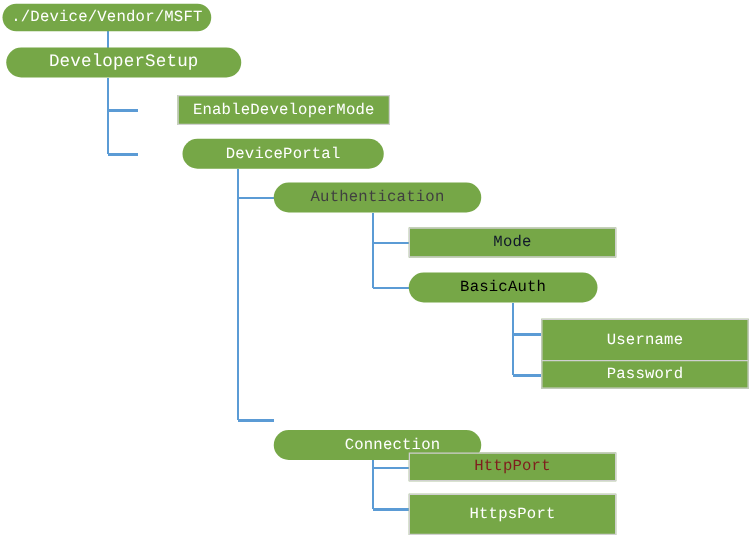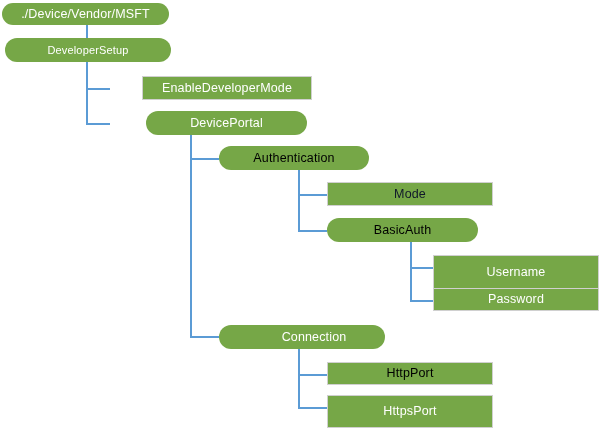--- a/index.html
+++ b/index.html
@@ -31,20 +31,21 @@
     display: flex;
     align-items: center;
     justify-content: center;
     color: #ffffff;
     font-size: 12.5px;
     line-height: 1;
     letter-spacing: 0.15px;
     white-space: nowrap;
     text-align: center;
     overflow: hidden;
+    font-family: Liberation Mono, monospace;
   }
   .node.rounded {
     background: #76a747;
     border-radius: 999px;
     border: none;
   }
   .node.rect {
     background: #76a747;
     border: 1px solid #d0d0d0;
     border-radius: 0;
@@ -73,47 +74,47 @@
       <line x1="410" x2="433" y1="267.5" y2="267.5" stroke="#5b9bd5" stroke-width="2" shape-rendering="crispEdges"></line>
       <line x1="410" x2="433" y1="300.5" y2="300.5" stroke="#5b9bd5" stroke-width="2" shape-rendering="crispEdges"></line>
       <line x1="298.5" x2="298.5" y1="348" y2="407" stroke="#5b9bd5" stroke-width="2" shape-rendering="crispEdges"></line>
       <line x1="298" x2="327" y1="374.5" y2="374.5" stroke="#5b9bd5" stroke-width="2" shape-rendering="crispEdges"></line>
       <line x1="298" x2="327" y1="407.5" y2="407.5" stroke="#5b9bd5" stroke-width="2" shape-rendering="crispEdges"></line>
     </svg>
   <div id="node-layer">
       <div class="node rounded" style="left: 2px; top: 3px; width: 167px; height: 22px; font-size: 12.5px; background: rgb(118, 167, 71); color: rgb(255, 255, 255);">
         <span class="node-label">./Device/Vendor/MSFT</span>
       </div>
-      <div class="node rounded" style="left: 5px; top: 38px; width: 166px; height: 24px; font-size: 11px; background: rgb(118, 167, 71); color: rgb(255, 255, 255);">
+      <div class="node rounded" style="left: 5px; top: 38px; width: 188px; height: 24px; font-size: 14px; background: rgb(118, 167, 71); color: rgb(255, 255, 255);">
         <span class="node-label">DeveloperSetup</span>
       </div>
       <div class="node rect" style="left: 110px; top: 76px; width: 170px; height: 24px; font-size: 12.5px; background: rgb(118, 167, 71); color: rgb(255, 255, 255); border-color: rgb(208, 208, 208); margin-left: 32px;">
         <span class="node-label">EnableDeveloperMode</span>
       </div>
       <div class="node rounded" style="left: 110px; top: 111px; width: 161px; height: 24px; font-size: 12.5px; background: rgb(118, 167, 71); color: rgb(255, 255, 255); margin-left: 36px;">
         <span class="node-label">DevicePortal</span>
       </div>
-      <div class="node rounded" style="left: 219px; top: 146px; width: 150px; height: 24px; font-size: 12.5px; background: rgb(118, 167, 71); color: #000000;">
+      <div class="node rounded" style="left: 219px; top: 146px; width: 166px; height: 24px; font-size: 12.5px; background: rgb(118, 167, 71); color: #404040;">
         <span class="node-label">Authentication</span>
       </div>
       <div class="node rect" style="left: 327px; top: 182px; width: 166px; height: 24px; font-size: 12.5px; background: rgb(118, 167, 71); color: #0f172a; border-color: rgb(208, 208, 208);">
         <span class="node-label">Mode</span>
       </div>
       <div class="node rounded" style="left: 327px; top: 218px; width: 151px; height: 24px; font-size: 12.5px; background: rgb(118, 167, 71); color: #000000;">
         <span class="node-label">BasicAuth</span>
       </div>
       <div class="node rect" style="left: 433px; top: 255px; width: 166px; height: 35px; font-size: 12.5px; background: rgb(118, 167, 71); color: rgb(255, 255, 255); border-color: rgb(208, 208, 208);">
         <span class="node-label">Username</span>
       </div>
       <div class="node rect" style="left: 433px; top: 288px; width: 166px; height: 23px; font-size: 12.5px; background: rgb(118, 167, 71); color: rgb(255, 255, 255); border-color: rgb(208, 208, 208);">
         <span class="node-label">Password</span>
       </div>
-      <div class="node rounded" style="left: 219px; top: 325px; width: 166px; height: 24px; font-size: 12.5px; background: rgb(118, 167, 71); color: rgb(255, 255, 255); padding-left: 24px;">
+      <div class="node rounded" style="left: 219px; top: 344px; width: 166px; height: 24px; font-size: 12.5px; background: rgb(118, 167, 71); color: rgb(255, 255, 255); padding-left: 24px;">
         <span class="node-label">Connection</span>
       </div>
-      <div class="node rect" style="left: 327px; top: 362px; width: 166px; height: 23px; font-size: 12.5px; background: rgb(118, 167, 71); color: #000000; border-color: rgb(208, 208, 208);">
+      <div class="node rect" style="left: 327px; top: 362px; width: 166px; height: 23px; font-size: 12.5px; background: rgb(118, 167, 71); color: #7f1d1d; border-color: rgb(208, 208, 208);">
         <span class="node-label">HttpPort</span>
       </div>
       <div class="node rect" style="left: 327px; top: 395px; width: 166px; height: 33px; font-size: 12.5px; background: rgb(118, 167, 71); color: rgb(255, 255, 255); border-color: rgb(208, 208, 208);">
         <span class="node-label">HttpsPort</span>
       </div>
     </div>
 </div>
 
 </body></html>

